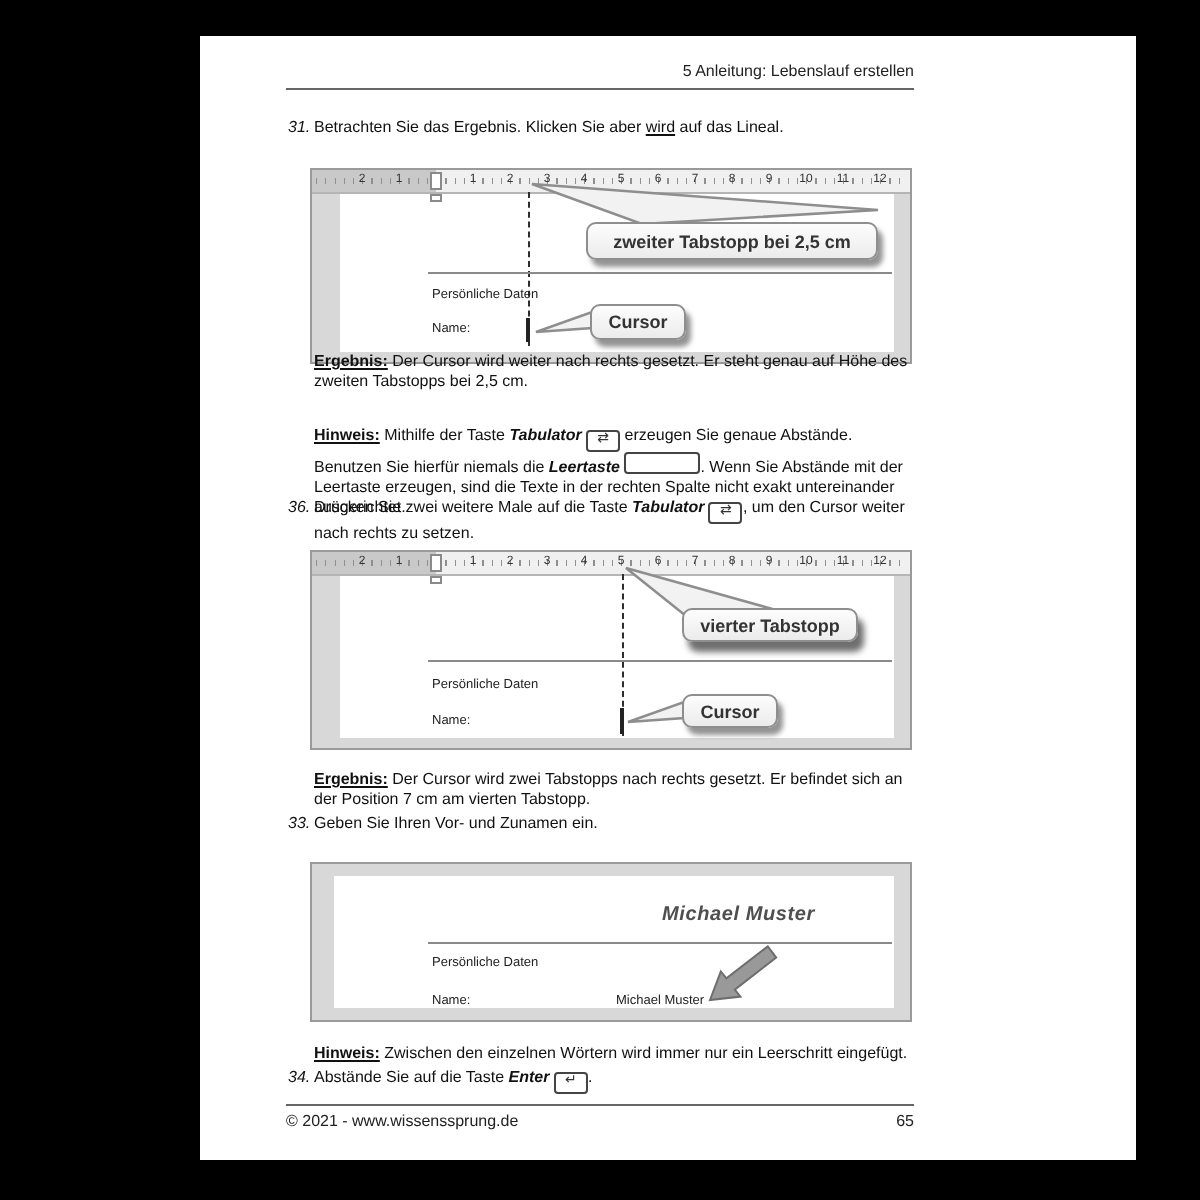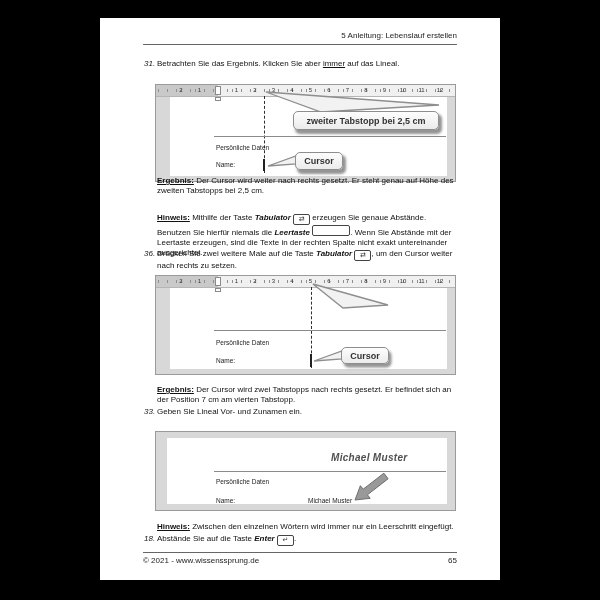--- a/index.html
+++ b/index.html
@@ -1,18 +1,18 @@
 <!DOCTYPE html>
 <html><head>
 <meta charset="utf-8">
 <style>
   html,body{margin:0;padding:0;background:#000;}
   #root{position:relative;width:600px;height:600px;background:#000;overflow:hidden;
         font-family:"Liberation Sans", sans-serif;color:#1a1a1a;}
-  #page{position:absolute;left:100px;top:18px;width:400px;height:562px;background:#fff;}
+  #page{position:absolute;left:100px;top:18px;width:468px;height:562px;background:#fff;}
 
   
   .hdr{position:absolute;left:43px;top:13px;width:314px;text-align:right;font-size:8px;color:#222;}
   .hline{position:absolute;left:43px;height:1px;background:#666;width:314px;}
   .para{position:absolute;left:57px;width:300px;font-size:8px;line-height:10px;color:#111;}
   .num{position:absolute;left:-13px;font-style:italic;}
   .bu{font-weight:bold;text-decoration:underline;}
   .u{text-decoration:underline;}
   .bi{font-weight:bold;font-style:italic;}
   .key{display:inline-block;border:1px solid #444;border-radius:2px;background:#fff;
@@ -49,21 +49,21 @@
 </head>
 <body>
 
 <div id="root">
   <div id="page">
 
     <div class="hdr">5 Anleitung: Lebenslauf erstellen</div>
     <div class="hline" style="top:26px"></div>
 
     <div class="para" style="top:41px">
-      <span class="num">31.</span><span>Betrachten Sie das Ergebnis. Klicken Sie aber </span><span class="u">immer</span><span> auf das Lineal.</span>
+      <span class="num">31.</span><span>Betrachten Sie das Ergebnis. Klicken Sie aber </span><span class="u">wird</span><span> auf das Lineal.</span>
     </div>
 
     <div class="fig" style="top:66px;height:98px">
       <div class="doc" style="left:14px;top:12px;right:8px;bottom:5px"></div>
       <div class="ruler">
         <div class="lzone"></div>
         <div class="ticks"></div>
       <span class="rnum" style="left: 25px;">2</span>
           <span class="rnum" style="left: 43.5px;">1</span>
           <span class="rnum" style="left: 80.5px;">1</span>
@@ -133,49 +133,50 @@
       <div class="marker-bot"></div>
       <div class="dash" style="left:155px;top:11px;height:81px"></div>
       <div class="docline" style="left:58px;top:54px;width:232px"></div>
       <div class="doclabel" style="left:60px;top:63px">Persönliche Daten</div>
       <div class="doclabel" style="left:60px;top:81px">Name:</div>
       <div class="cursor" style="left:154px;top:78px;height:13px"></div>
       <svg class="tails" width="301" height="100">
         <polygon points="157,8 232,29 187,32" fill="#f2f2f2" stroke="#8e8e8e" stroke-width="1.3"></polygon>
         <polygon points="158,85 186,75 186,83" fill="#f2f2f2" stroke="#8e8e8e" stroke-width="1.3"></polygon>
       </svg>
+      <div class="callout" style="left:185px;top:28px;width:88px;height:17px;box-shadow:3px 5px 3px rgba(50,50,50,.7)">vierter Tabstopp</div>
       <div class="callout" style="left:185px;top:71px;width:48px;height:17px">Cursor</div>
     </div>
 
     <div class="para" style="top:367px">
       <span class="bu">Ergebnis:</span><span> Der Cursor wird zwei Tabstopps nach rechts gesetzt. Er befindet sich an der Position 7 cm am vierten Tabstopp.</span>
     </div>
 
     <div class="para" style="top:389px">
-      <span class="num">33.</span><span>Geben Sie Lineal Vor- und Zunamen ein.</span>
+      <span class="num">33.</span><span>Geben Sie Ihren Vor- und Zunamen ein.</span>
     </div>
 
     <div class="fig" style="top:413px;height:80px">
       <div class="doc" style="left:11px;top:6px;right:8px;bottom:6px"></div>
       <div class="mm-title" style="left:175px;top:20px">Michael Muster</div>
       <div class="docline" style="left:58px;top:39px;width:232px"></div>
       <div class="doclabel" style="left:60px;top:46px">Persönliche Daten</div>
       <div class="doclabel" style="left:60px;top:65px">Name:</div>
       <div class="doclabel" style="left:152px;top:65px">Michael Muster</div>
       <svg class="tails" width="301" height="80">
         <polygon points="199,68 204.4,53.7 207.2,57.2 227.9,41.2 232.1,46.8 211.4,62.8 214.2,66.3" fill="#999999" stroke="#6e6e6e" stroke-width="1"></polygon>
       </svg>
     </div>
 
     <div class="para" style="top:504px">
       <span class="bu">Hinweis:</span><span> Zwischen den einzelnen Wörtern wird immer nur ein Leerschritt eingefügt.</span>
     </div>
 
     <div class="para" style="top:516px">
-      <span class="num">18.</span><span>Abstände Sie auf die Taste </span><span class="bi">Enter</span>
+      <span class="num">34.</span><span>Abstände Sie auf die Taste </span><span class="bi">Enter</span>
       <span class="key">↵</span><span>.</span>
     </div>
 
     <div class="hline" style="top:534px"></div>
     <div class="footer">
       <span>© 2021 - www.wissenssprung.de</span>
       <span>65</span>
     </div>
 
   </div>

